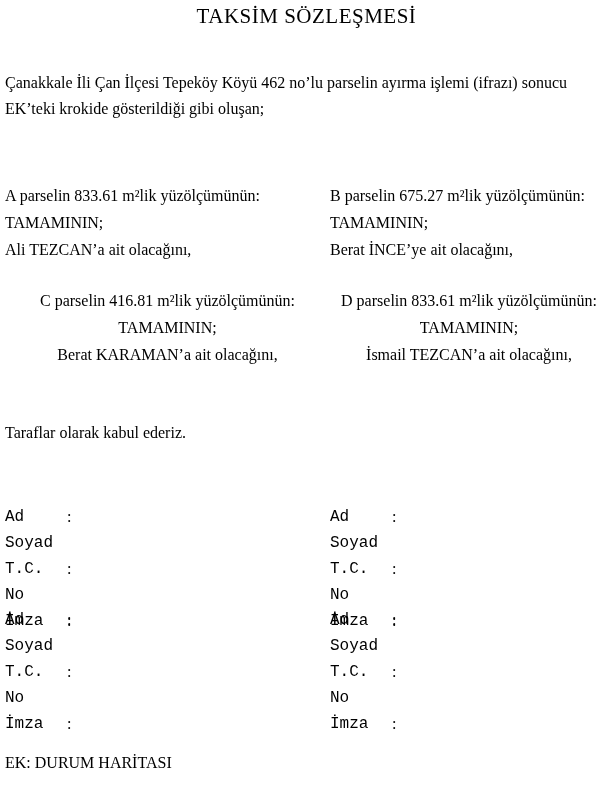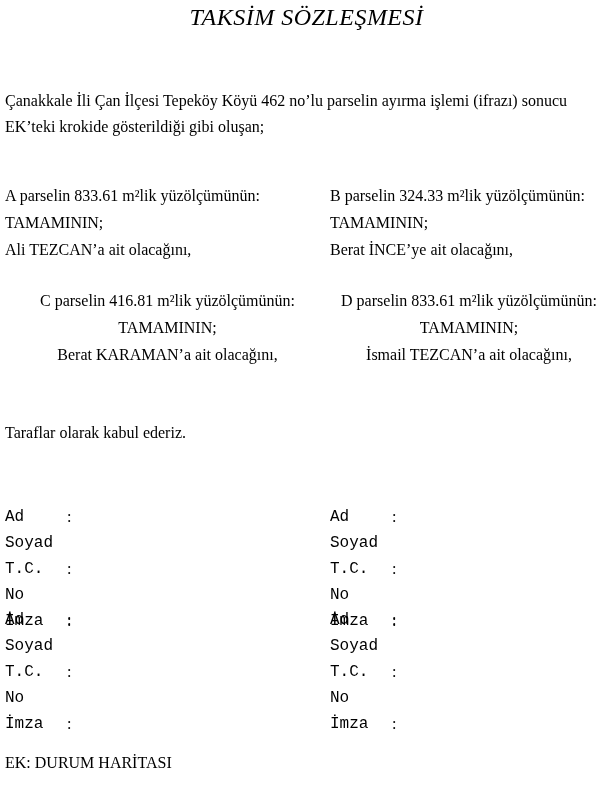--- a/index.html
+++ b/index.html
@@ -11,29 +11,28 @@
     font-family: "Liberation Serif", serif;
     font-size: 16px;
     color: #000000;
   }
   .page { position: absolute; inset: 0; }
 
   .doc-title {
     position: absolute;
     top: 4px; left: 0; right: 0;
     text-align: center;
-    font-size: 24px;
+    font-size: 21px;
     font-weight: normal;
     letter-spacing: 0.5px;
-    font-style: italic;
   }
 
   .intro {
     position: absolute;
-    top: 88px; left: 5px; right: 12px;
+    top: 70px; left: 5px; right: 12px;
     line-height: 26px;
   }
 
   .two-col {
     position: absolute;
     left: 5px; right: 5px;
     display: grid;
     grid-template-columns: 325px 1fr;
   }
   .parcel-row-1 { top: 182px; }
@@ -67,21 +66,21 @@
 
   <p class="intro">Çanakkale İli Çan İlçesi Tepeköy Köyü 462 no’lu parselin ayırma işlemi (ifrazı) sonucu EK’teki krokide gösterildiği gibi oluşan;</p>
 
   <div class="two-col parcel-row-1">
     <div class="parcel-block">
       <div>A parselin 833.61 m²lik yüzölçümünün:</div>
       <div>TAMAMININ;</div>
       <div>Ali TEZCAN’a ait olacağını,</div>
     </div>
     <div class="parcel-block">
-      <div>B parselin 324.33 m²lik yüzölçümünün:</div>
+      <div>B parselin 675.27 m²lik yüzölçümünün:</div>
       <div>TAMAMININ;</div>
       <div>Berat İNCE’ye ait olacağını,</div>
     </div>
   </div>
 
   <div class="two-col parcel-row-2">
     <div class="parcel-block">
       <div>C parselin 416.81 m²lik yüzölçümünün:</div>
       <div>TAMAMININ;</div>
       <div>Berat KARAMAN’a ait olacağını,</div>

